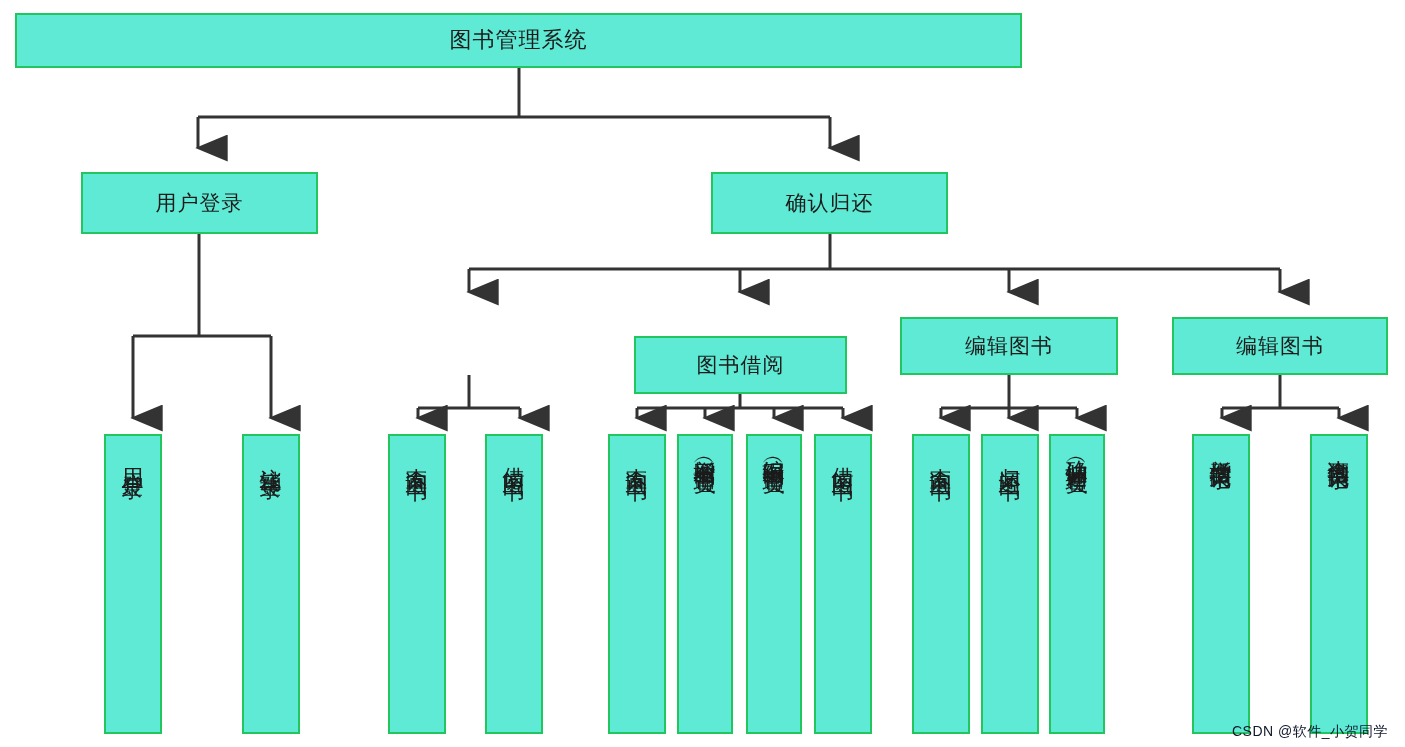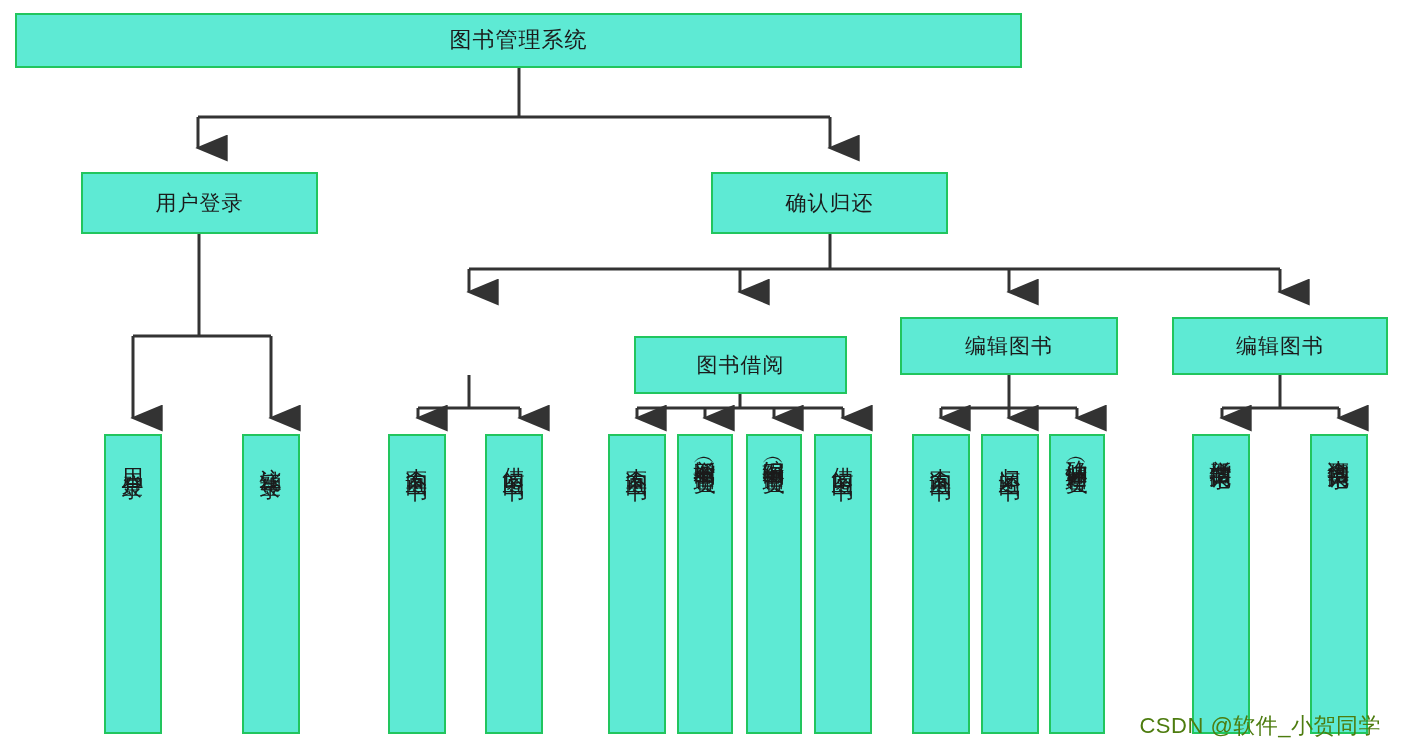--- a/index.html
+++ b/index.html
@@ -53,24 +53,24 @@
     display:block;
   }
   .node.vert.tall{
     padding-top:6px;
   }
   .node.vert.tall .vtext{
     letter-spacing:2px;
   }
   .watermark{
     position:absolute;
-    right:24px;
+    right:17px;
     bottom:6px;
-    font-size:22px;
-    color:#4d7c0f;
+    font-size:14px;
+    color:#0f172a;
     letter-spacing:0.5px;
     white-space:nowrap;
     user-select:none;
   }
 </style>
 </head>
 <body>
 
 <div id="diagram">
 

